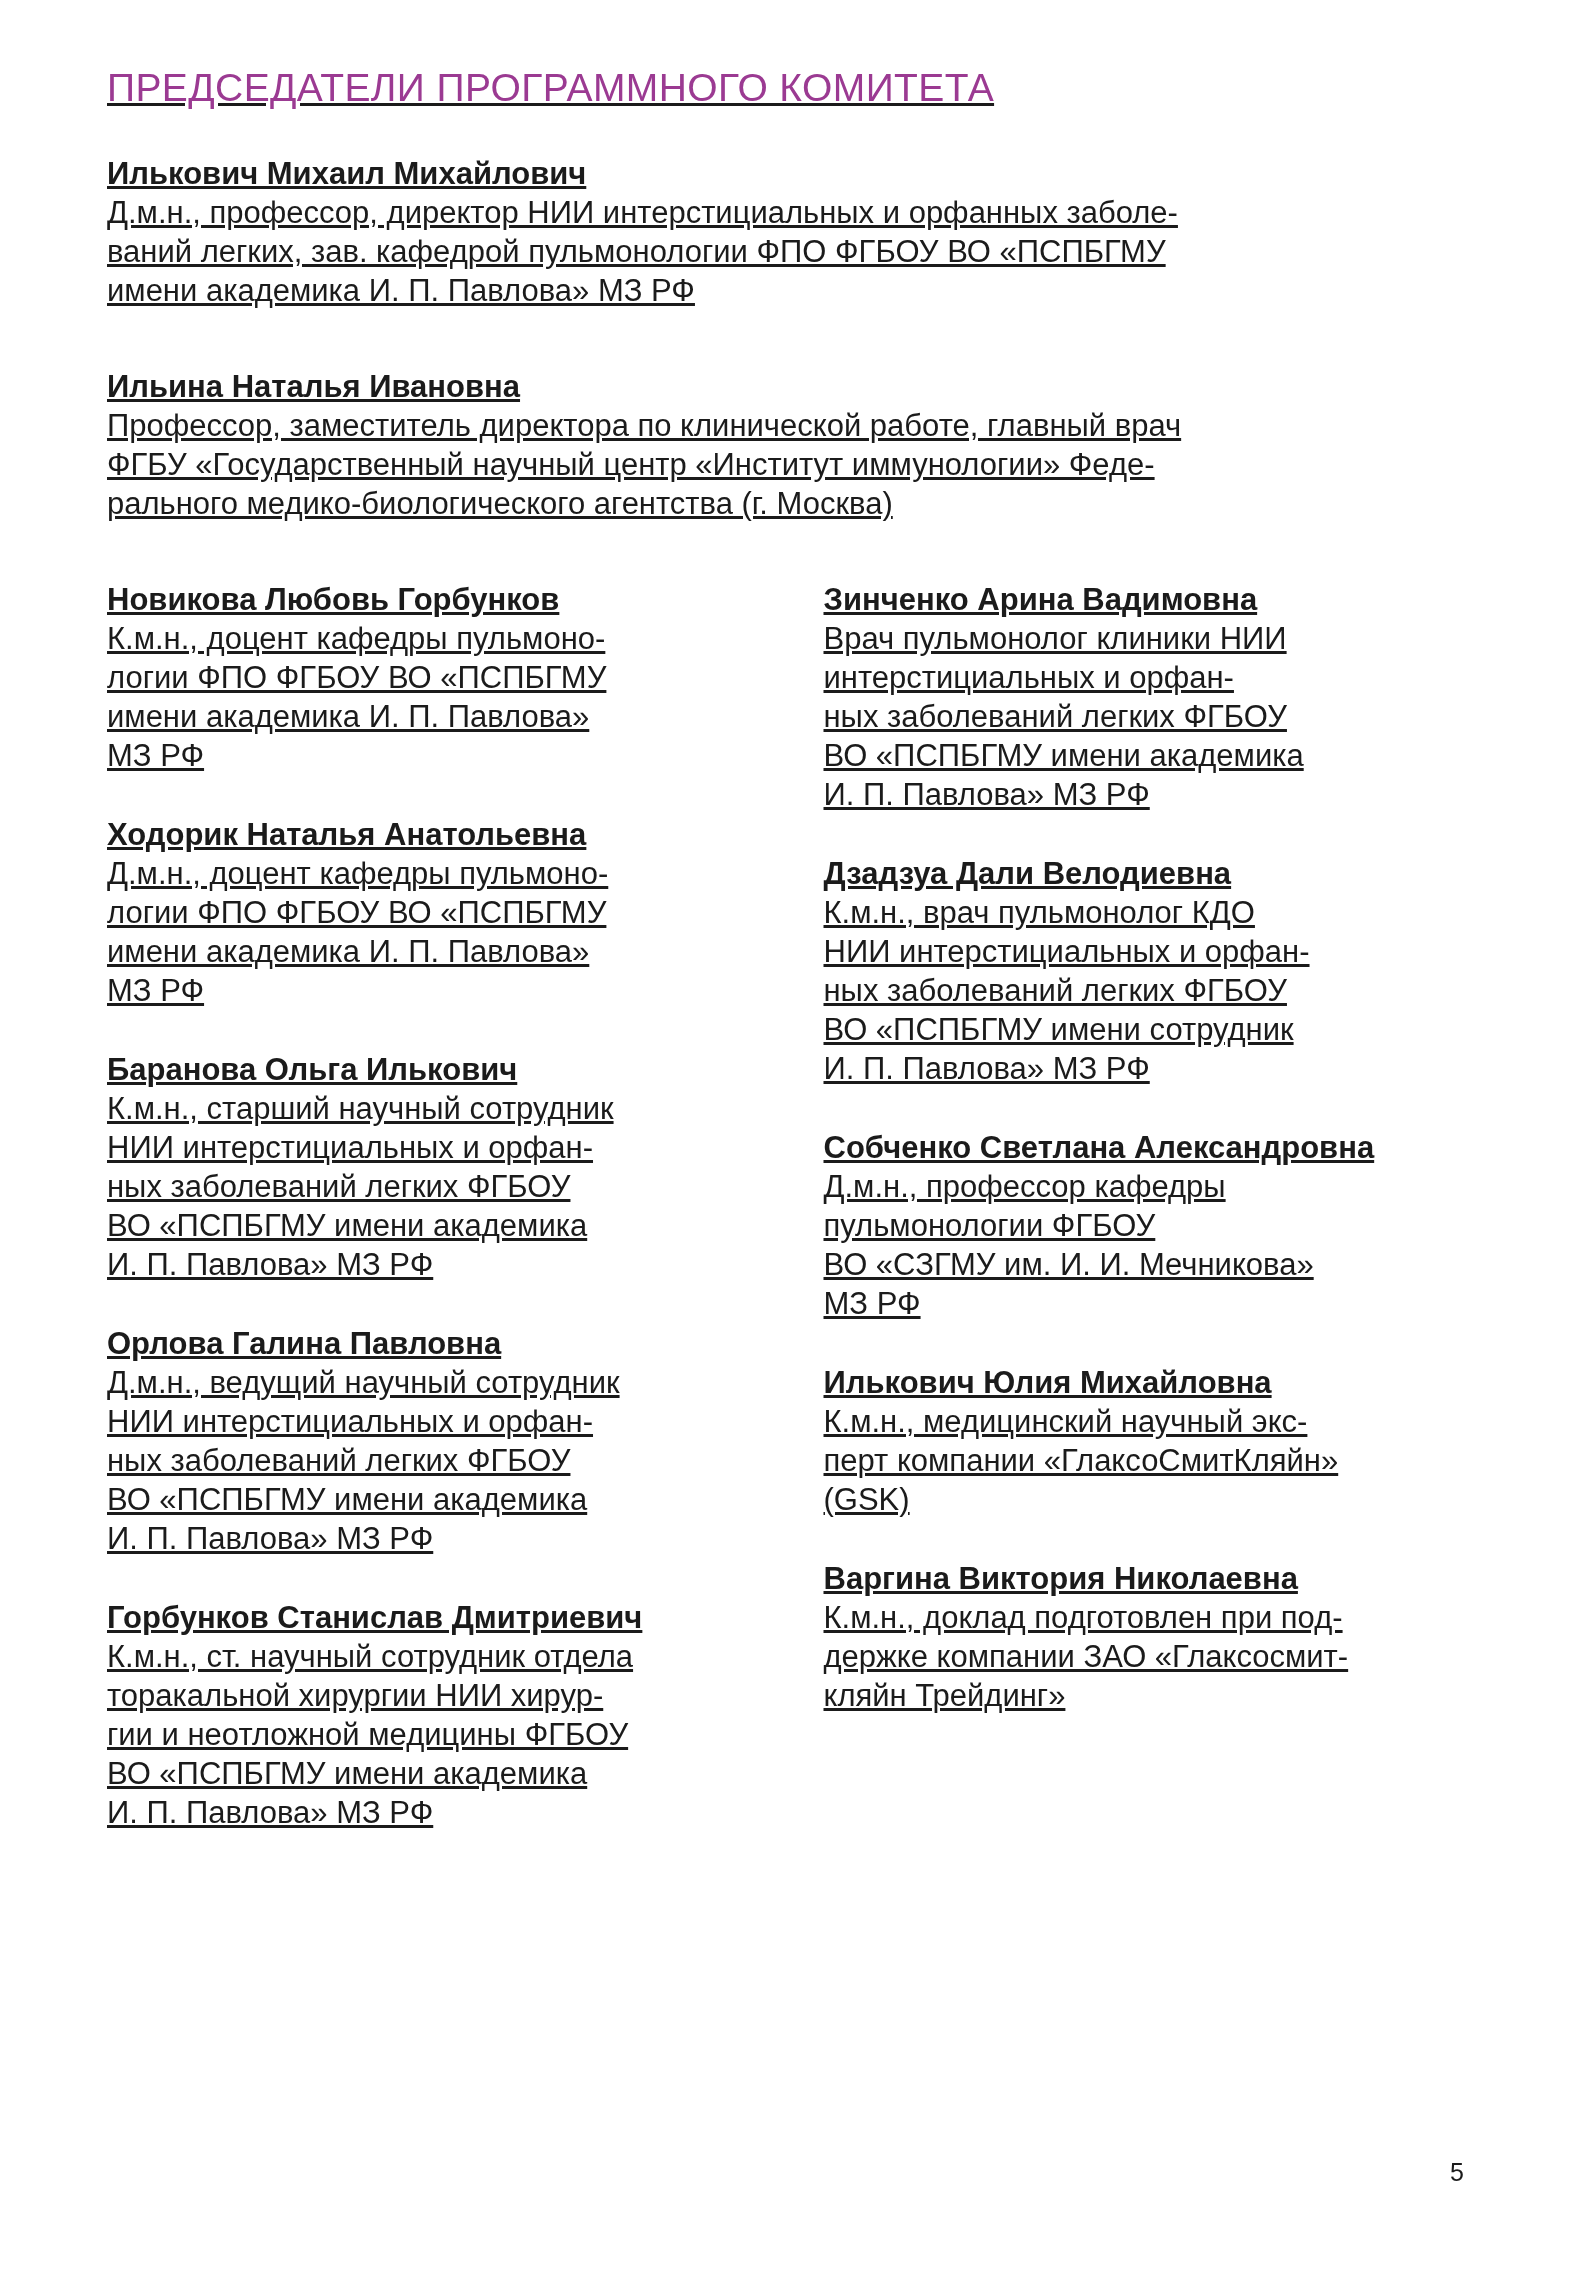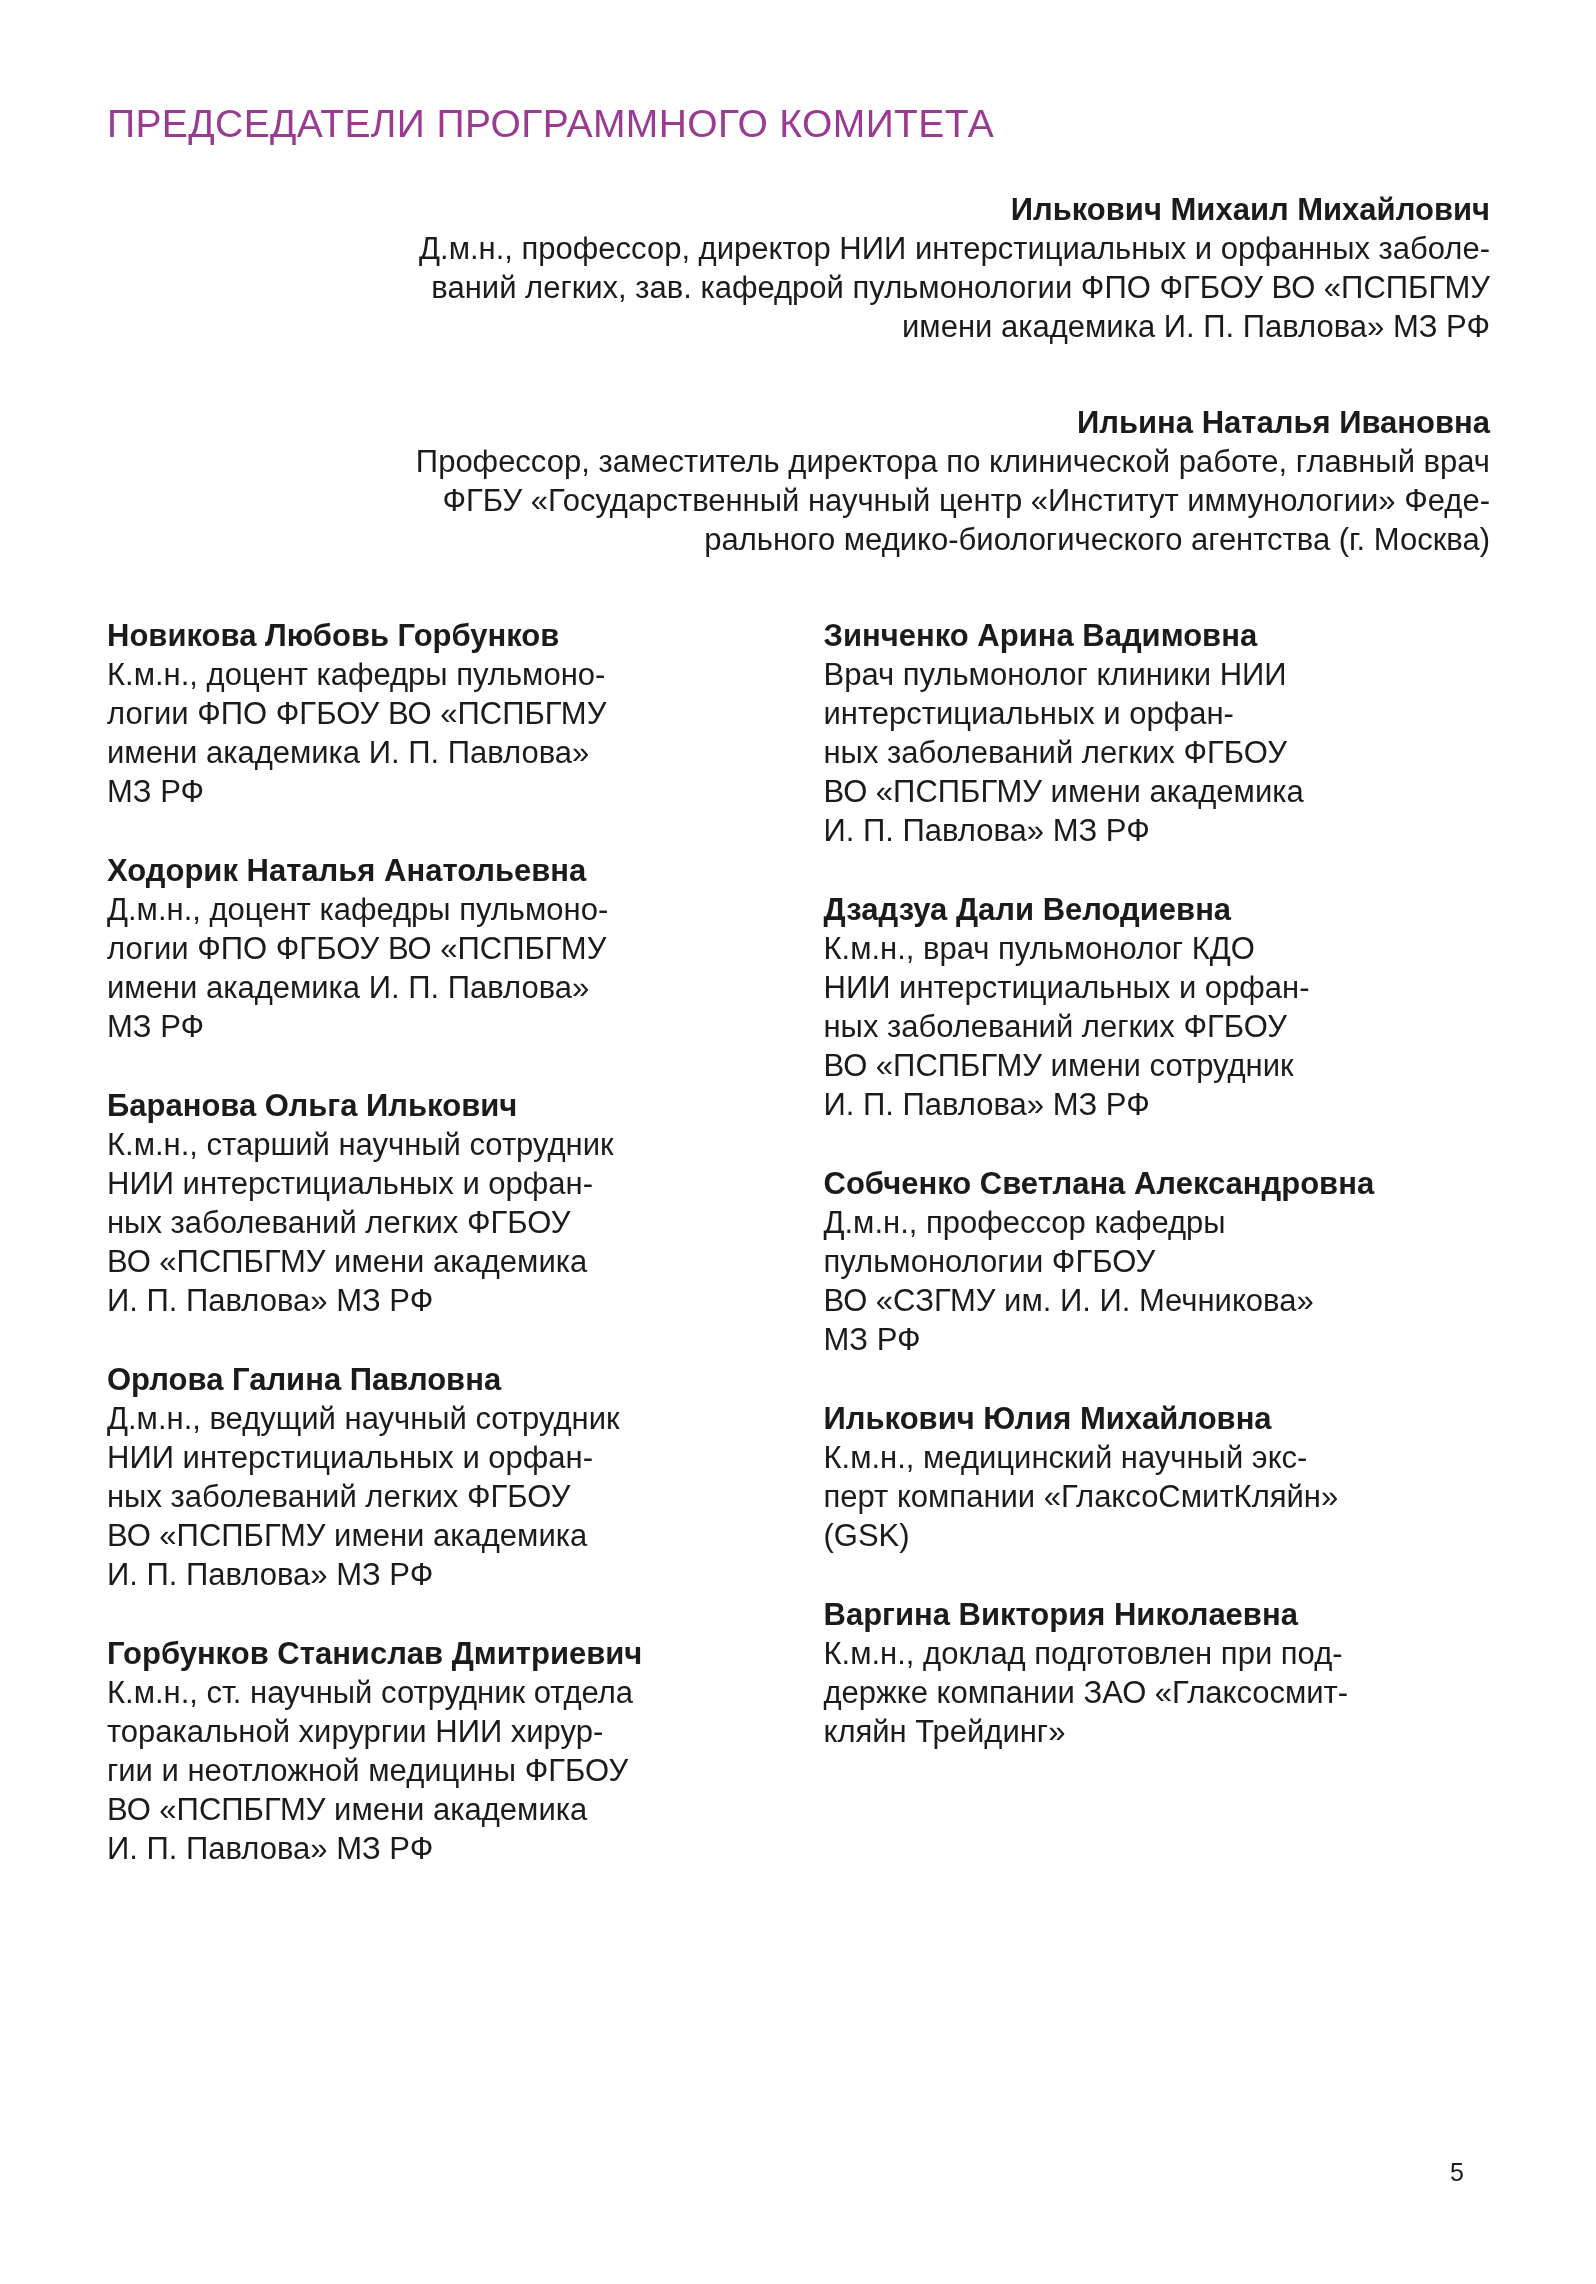--- a/index.html
+++ b/index.html
@@ -10,21 +10,22 @@
   }
   body {
     font-family: "Liberation Sans", sans-serif;
     color: #1b1b1b;
     position: relative;
   }
   .page {
     position: relative;
     width: 100%;
     height: 100%;
-    padding: 100px 107px 0 107px;
+    padding: 64px 107px 0 107px;
+    text-decoration: underline;
   }
   .section-title {
     color: #9b3a92;
     font-size: 39px;
     line-height: 47px;
     font-weight: 400;
     letter-spacing: 0.4px;
     margin-bottom: 43px;
   }
   .entry {
@@ -33,21 +34,20 @@
   }
   .entry-name {
     font-weight: 700;
   }
   .entry-desc {
     font-weight: 400;
     white-space: pre-line;
   }
   .committee-section .entry {
     margin-bottom: 57px;
-    text-align: right;
   }
   .lecturers-title {
     margin-top: 5.4px;
   }
   .lecturer-columns {
     display: flex;
     gap: 50px;
   }
   .lecturer-col {
     flex: 1;

